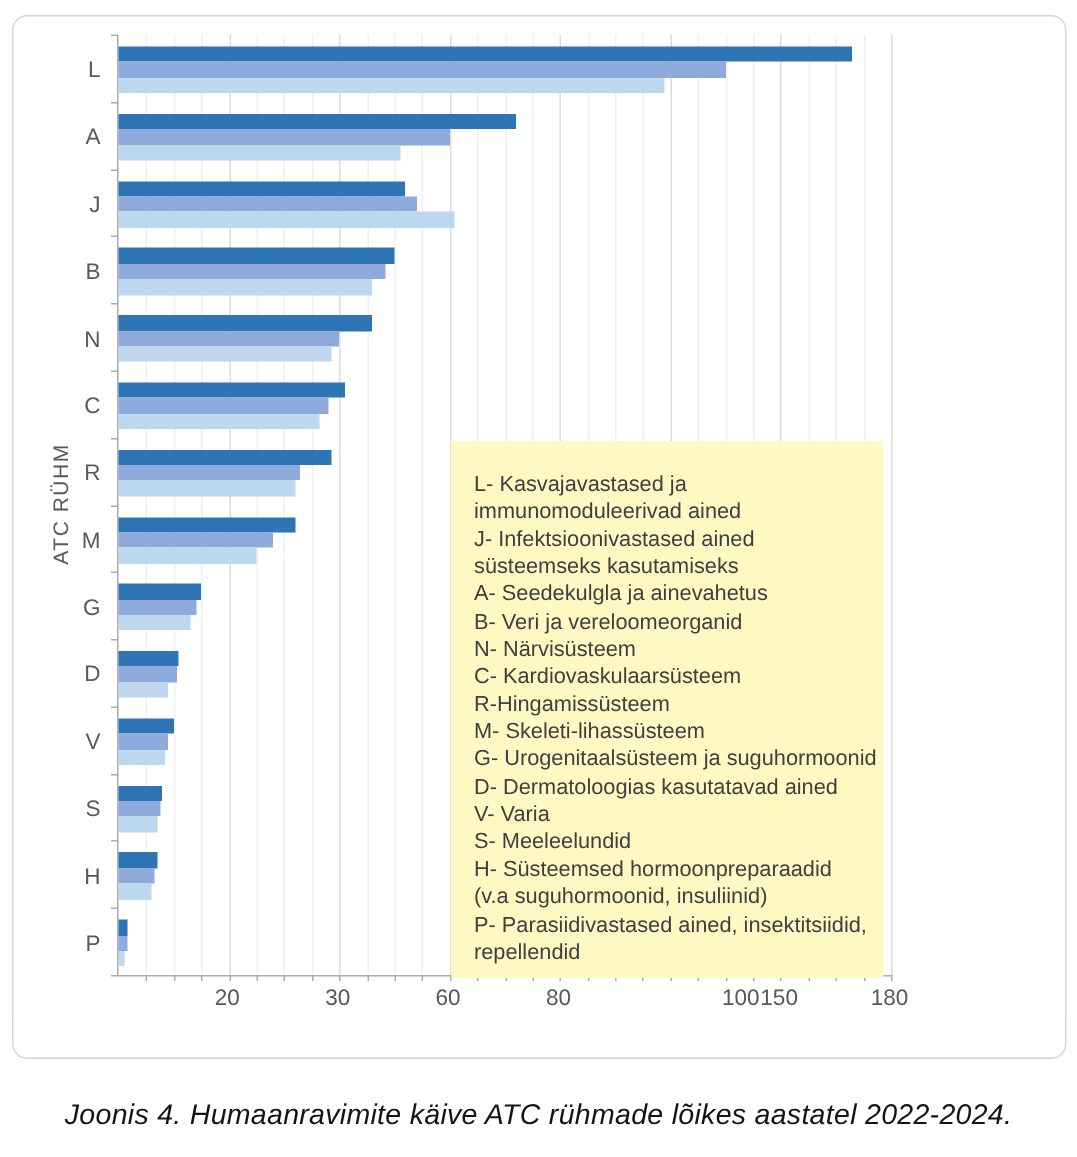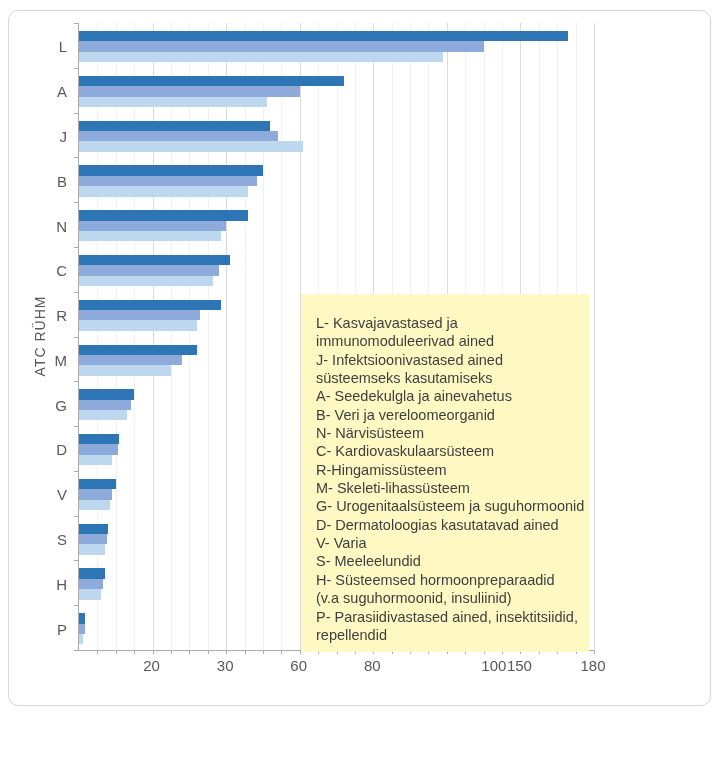--- a/index.html
+++ b/index.html
@@ -223,13 +223,14 @@
 M- Skeleti-lihassüsteem
 G- Urogenitaalsüsteem ja suguhormoonid
 D- Dermatoloogias kasutatavad ained
 V- Varia
 S- Meeleelundid
 H- Süsteemsed hormoonpreparaadid
 (v.a suguhormoonid, insuliinid)
 P- Parasiidivastased ained, insektitsiidid,
 repellendid</div>
   </div>
+  <div class="caption">Joonis 4. Humaanravimite käive ATC rühmade lõikes aastatel 2022-2024.</div>
 </div>
 
 </body></html>

